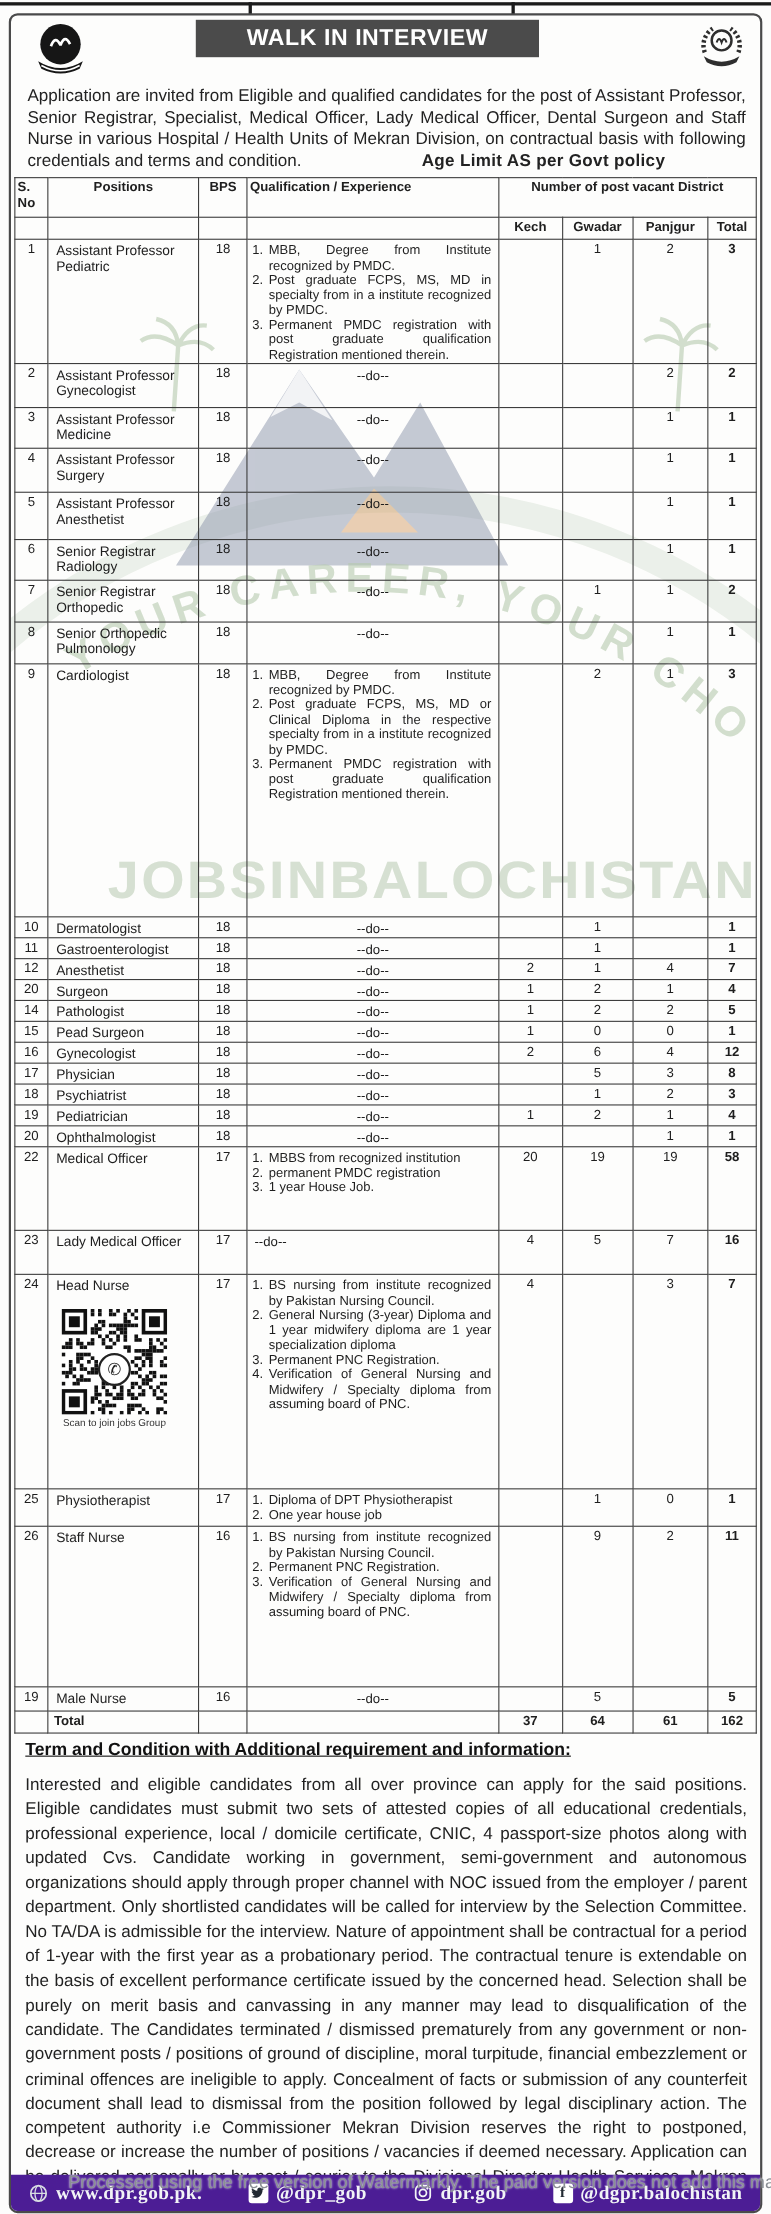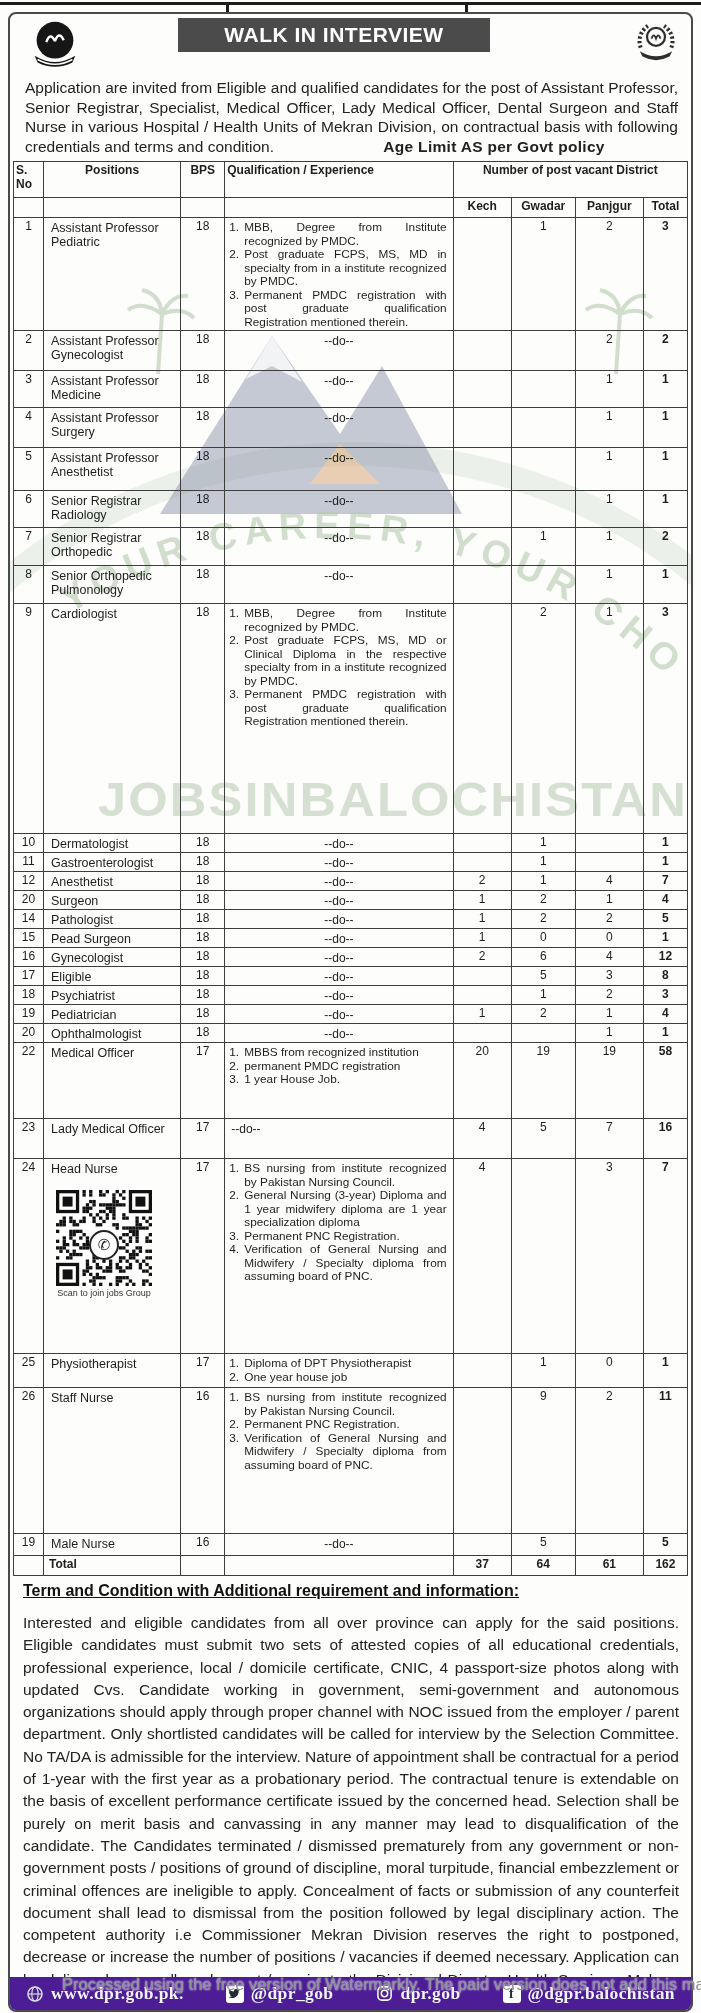--- a/index.html
+++ b/index.html
@@ -413,21 +413,21 @@
                 <div class="do">--do--</div>
               </td>
               <td class="num">2</td>
               <td class="num">6</td>
               <td class="num">4</td>
               <td class="num tot">12</td>
             </tr>
             <tr style="height: 16px;">
               <td class="c num">17</td>
               <td>
-                <div class="pos">Eligible</div>
+                <div class="pos">Physician</div>
               </td>
               <td class="c num">18</td>
               <td>
                 <div class="do">--do--</div>
               </td>
               <td class="num"></td>
               <td class="num">5</td>
               <td class="num">3</td>
               <td class="num tot">8</td>
             </tr>

